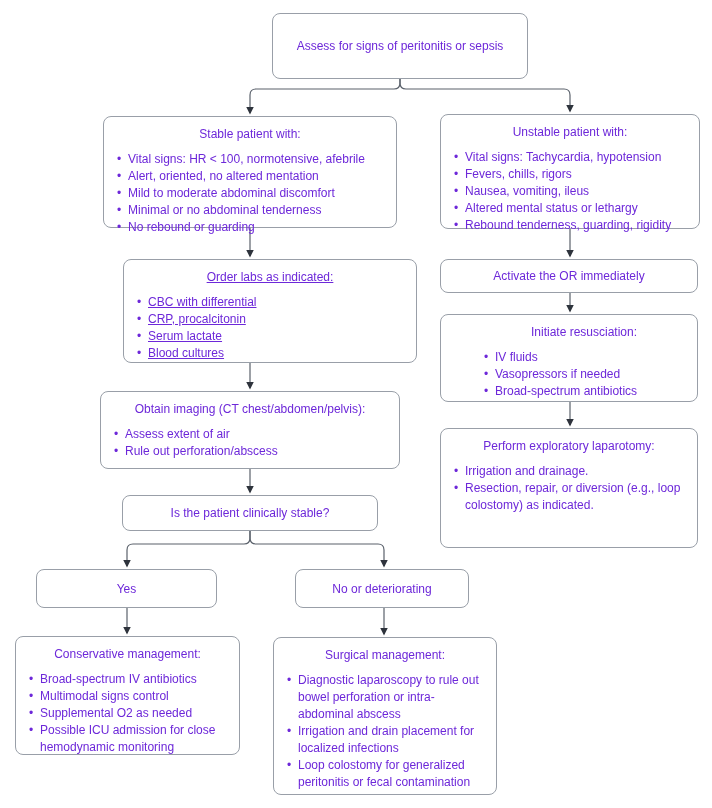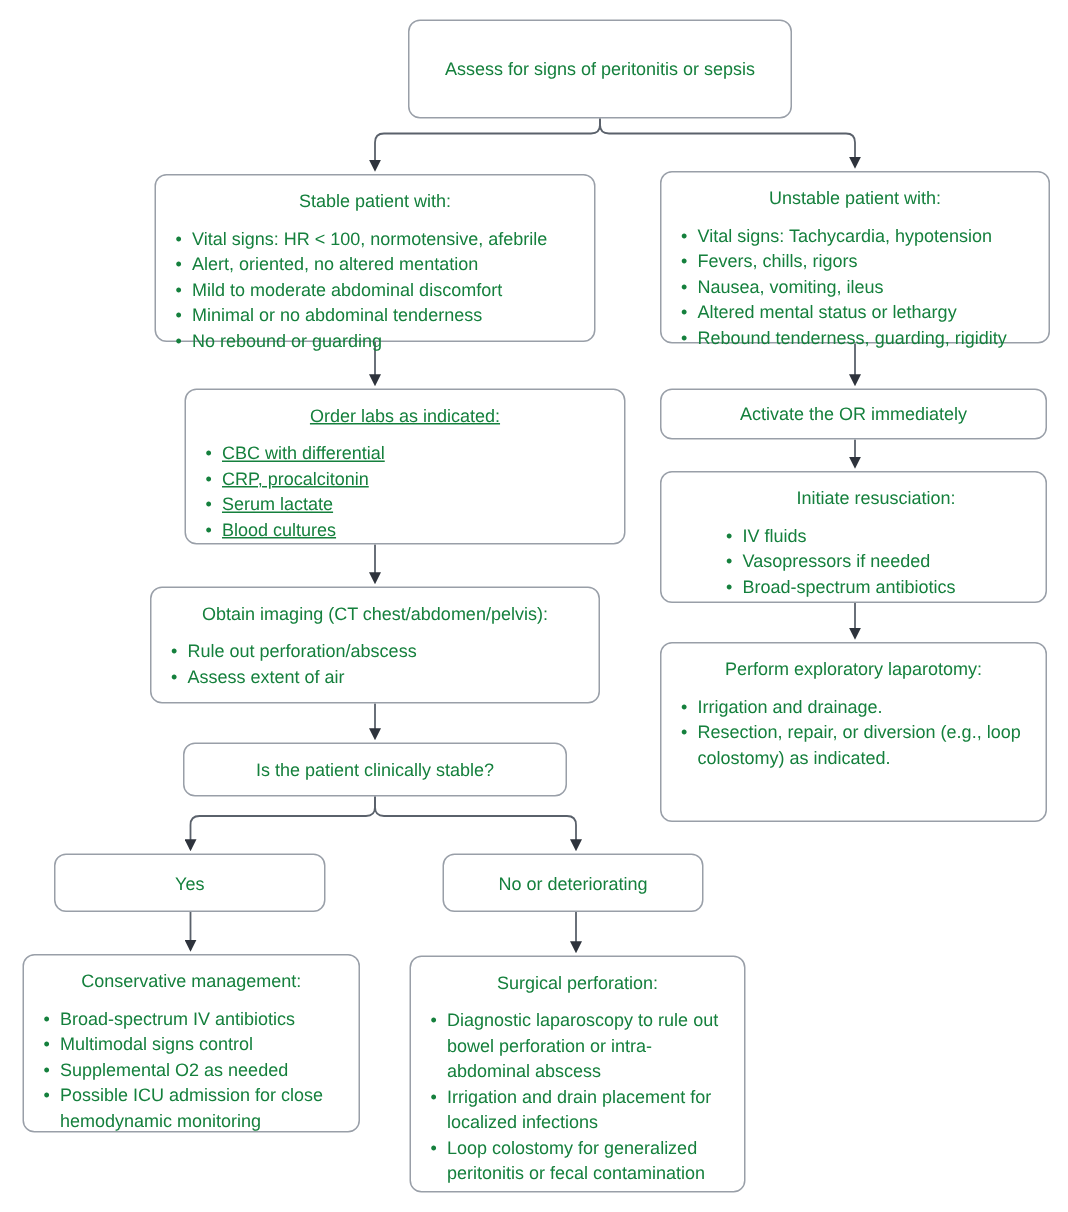--- a/index.html
+++ b/index.html
@@ -24,21 +24,21 @@
     height: 808px;
     z-index: 0;
   }
   .node {
     position: absolute;
     box-sizing: border-box;
     background: #ffffff;
     border: 1px solid #999fa8;
     border-radius: 8px;
     font-size: 12px;
-    color: #15803d;
+    color: #6d28d9;
     z-index: 1;
   }
   .node.single {
     display: flex;
     align-items: center;
     justify-content: center;
     text-align: center;
     padding: 2px 8px;
   }
   .node.listbox {
@@ -138,22 +138,22 @@
     <ul class="bullets">
         <li>IV fluids</li>
         <li>Vasopressors if needed</li>
         <li>Broad-spectrum antibiotics</li>
       </ul>
   </div>
 
   <div class="node listbox" style="left:100px; top:391px; width:300px; height:78px;">
     <div class="node-title">Obtain imaging (CT chest/abdomen/pelvis):</div>
     <ul class="bullets">
+        <li>Assess extent of air</li>
         <li>Rule out perforation/abscess</li>
-        <li>Assess extent of air</li>
       </ul>
   </div>
 
   <div class="node listbox" style="left:440px; top:428px; width:258px; height:120px;">
     <div class="node-title">Perform exploratory laparotomy:</div>
     <ul class="bullets">
         <li>Irrigation and drainage.</li>
         <li>Resection, repair, or diversion (e.g., loop colostomy) as indicated.</li>
       </ul>
   </div>
@@ -174,21 +174,21 @@
     <div class="node-title">Conservative management:</div>
     <ul class="bullets">
         <li>Broad-spectrum IV antibiotics</li>
         <li>Multimodal signs control</li>
         <li>Supplemental O2 as needed</li>
         <li>Possible ICU admission for close hemodynamic monitoring</li>
       </ul>
   </div>
 
   <div class="node listbox" style="left:273px; top:637px; width:224px; height:158px;">
-    <div class="node-title">Surgical perforation:</div>
+    <div class="node-title">Surgical management:</div>
     <ul class="bullets">
         <li>Diagnostic laparoscopy to rule out bowel perforation or intra-abdominal abscess</li>
         <li>Irrigation and drain placement for localized infections</li>
         <li>Loop colostomy for generalized peritonitis or fecal contamination</li>
       </ul>
   </div>
 
 </div>
 
 </body></html>

